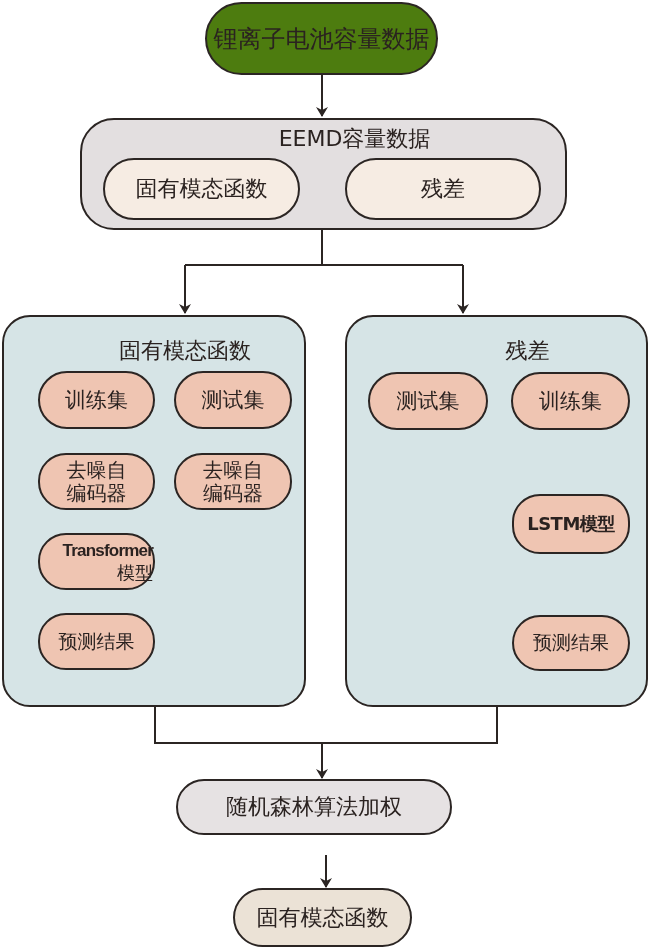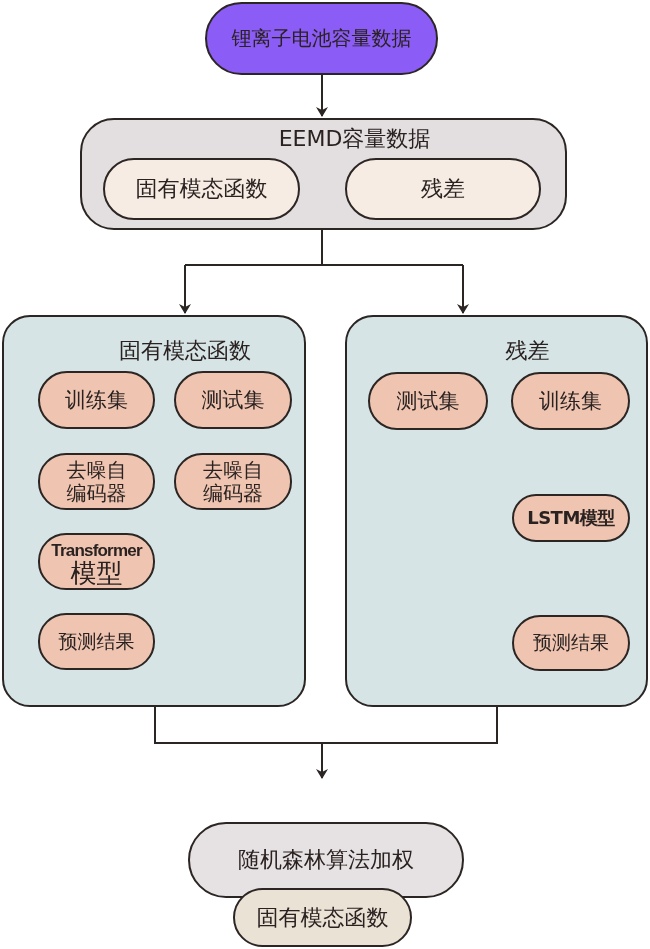--- a/index.html
+++ b/index.html
@@ -39,21 +39,21 @@
     <polyline points="428,430 428,521 510,521" marker-end="url(#ah)"></polyline>
     <line x1="570" y1="430" x2="570" y2="492" marker-end="url(#ah)"></line>
     <line x1="570" y1="550" x2="570" y2="614" marker-end="url(#ah)"></line>
 
     <polyline points="155,706 155,743 497,743 497,706"></polyline>
     <line x1="322" y1="743" x2="322" y2="778" marker-end="url(#ah)"></line>
     <line x1="326" y1="855" x2="326" y2="887" marker-end="url(#ah)"></line>
   </g>
 </svg>
 
-<div class="pill" style="left:205px; top:2px; width:233px; height:73px; border-radius:37px; background:#8b5cf6; font-size:20px;">
+<div class="pill" style="left:205px; top:2px; width:233px; height:73px; border-radius:37px; background:#4d7c0f; font-size:24px;">
   <span>锂离子电池容量数据</span>
 </div>
 
 <div class="panel" style="left:80px; top:118px; width:487px; height:112px; border-radius:34px; background:#e3dfe0;">
 </div>
 <div class="lbl" style="left:80px; top:124px; width:487px; font-size:22px;">EEMD容量数据</div>
 <div class="pill" style="left:103px; top:158px; width:197px; height:62px; border-radius:31px; background:#f6ece3; font-size:22px;">
   <span>固有模态函数</span>
 </div>
 <div class="pill" style="left:345px; top:158px; width:196px; height:62px; border-radius:31px; background:#f6ece3; font-size:22px;">
@@ -72,46 +72,46 @@
 
 <div class="pill" style="left:38px; top:453px; width:117px; height:57px; border-radius:28px; background:#efc5b2; font-size:20px; flex-direction:column; line-height:23px;">
   <span>去噪自</span>
   <span>编码器</span>
 </div>
 <div class="pill" style="left:174px; top:453px; width:118px; height:57px; border-radius:28px; background:#efc5b2; font-size:20px; flex-direction:column; line-height:23px;">
   <span>去噪自</span>
   <span>编码器</span>
 </div>
 
-<div class="pill" style="left:38px; top:533px; width:117px; height:57px; border-radius:28px; background:#efc5b2; flex-direction:column; line-height:22px;">
+<div class="pill" style="left:38px; top:533px; width:117px; height:57px; border-radius:28px; background:#efc5b2; flex-direction:column; line-height:22px;align-items:flex-end;">
   <span style="font-family:'Liberation Sans', sans-serif; font-weight:bold; font-size:17px; letter-spacing:-0.8px;">Transformer</span>
-  <span style="font-size:26px;">模型</span>
+  <span style="font-size:18px;">模型</span>
 </div>
 
 <div class="pill" style="left:38px; top:613px; width:117px; height:57px; border-radius:28px; background:#efc5b2; font-size:19px;">
   <span>预测结果</span>
 </div>
 
 <div class="panel" style="left:345px; top:315px; width:303px; height:392px; border-radius:28px; background:#d6e4e6;"></div>
 <div class="lbl" style="left:345px; top:336px; width:303px; font-size:22px;">残差</div>
 
 <div class="pill" style="left:368px; top:372px; width:120px; height:58px; border-radius:29px; background:#efc5b2; font-size:21px;">
   <span>测试集</span>
 </div>
 <div class="pill" style="left:511px; top:372px; width:119px; height:58px; border-radius:29px; background:#efc5b2; font-size:21px;">
   <span>训练集</span>
 </div>
 
-<div class="pill" style="left:512px; top:494px; width:118px; height:48px; border-radius:28px; background:#efc5b2;text-align:center;">
+<div class="pill" style="left:512px; top:494px; width:118px; height:60px; border-radius:28px; background:#efc5b2;text-align:center;">
   <span style="font-size:18px; font-weight:bold; letter-spacing:-0.5px;">LSTM模型</span>
 </div>
 
 <div class="pill" style="left:512px; top:615px; width:118px; height:56px; border-radius:28px; background:#efc5b2; font-size:19px;">
   <span>预测结果</span>
 </div>
 
-<div class="pill" style="left:188px; top:779px; width:276px; height:76px; border-radius:38px; background:#e6e2e3; font-size:22px;margin-top:43px;">
+<div class="pill" style="left:176px; top:779px; width:276px; height:56px; border-radius:38px; background:#e6e2e3; font-size:22px;">
   <span>随机森林算法加权</span>
 </div>
 
 <div class="pill" style="left:233px; top:888px; width:179px; height:59px; border-radius:30px; background:#ebe2d6; font-size:22px;">
   <span>固有模态函数</span>
 </div>
 
 </body></html>

